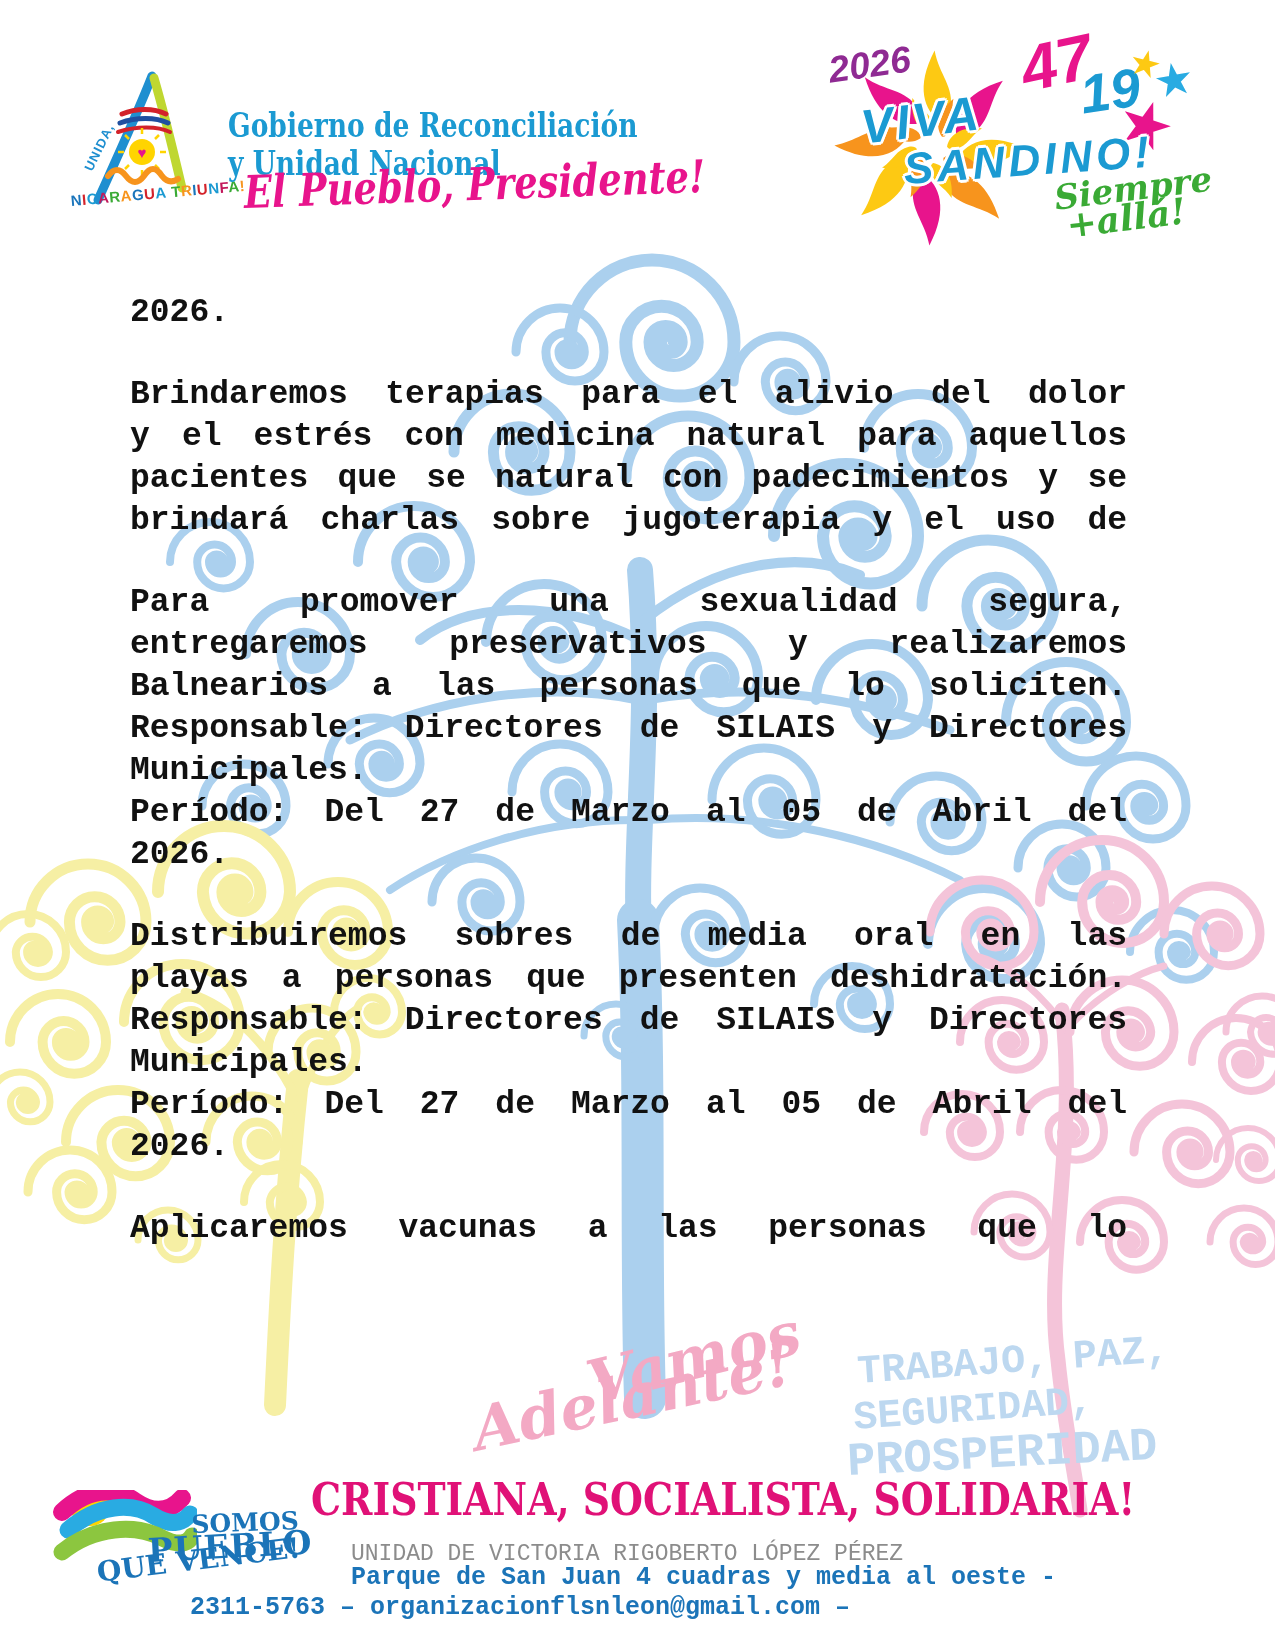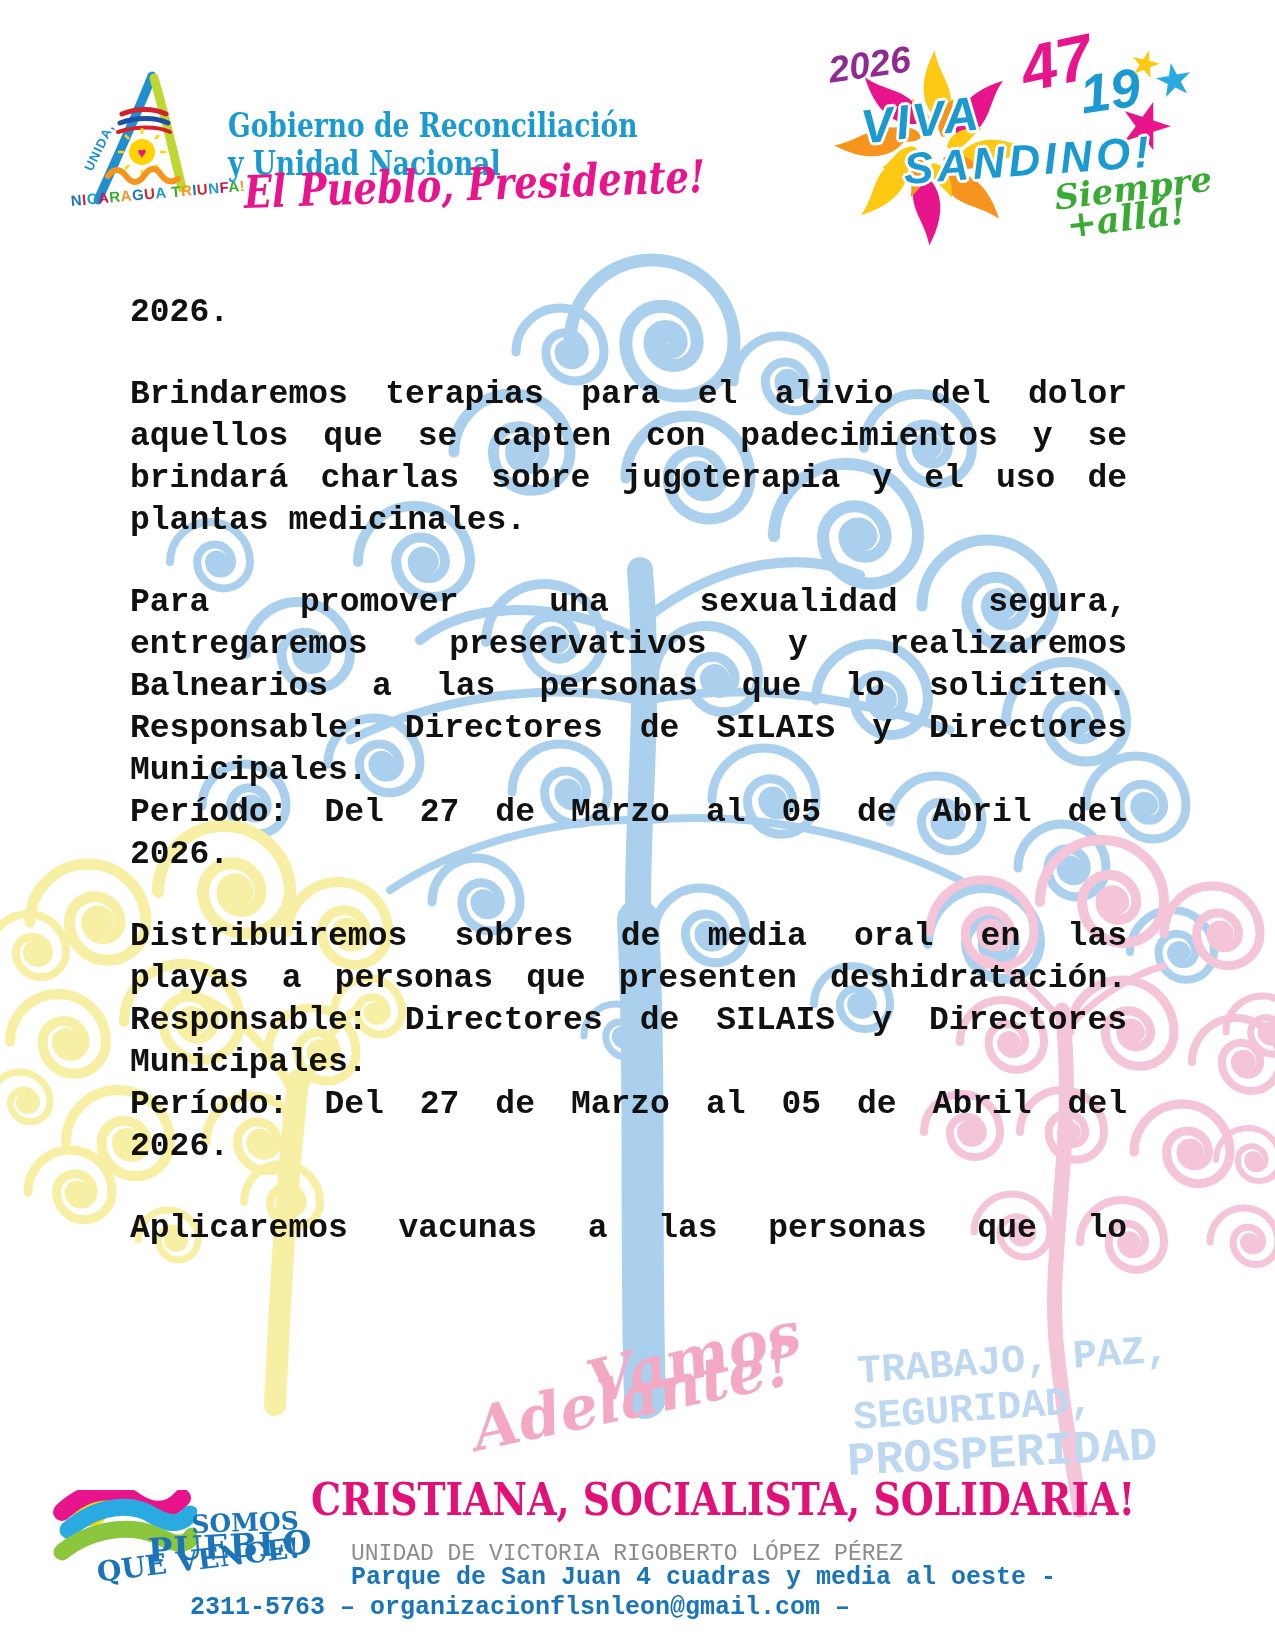--- a/index.html
+++ b/index.html
@@ -217,23 +217,23 @@
   <span class="viva-item sandino outline">SANDINO!</span>
   <span class="viva-item siempre1">Siempre</span>
   <span class="viva-item siempre2">+allá!</span>
 
   <main id="body-text">
       <div class="para">
         <div class="bline">2026.</div>
       </div>
       <div class="para">
         <div class="bline just">Brindaremos terapias para el alivio del dolor</div>
-        <div class="bline just">aquellos que se capten con padecimientos y se</div>
+        <div class="bline just">y el estrés con medicina natural para aquellos</div>
+        <div class="bline just">pacientes que se natural con padecimientos y se</div>
         <div class="bline just">brindará charlas sobre jugoterapia y el uso de</div>
-        <div class="bline">plantas medicinales.</div>
       </div>
       <div class="para">
         <div class="bline just">Para promover una sexualidad segura,</div>
         <div class="bline just">entregaremos preservativos y realizaremos</div>
         <div class="bline just">Balnearios a las personas que lo soliciten.</div>
         <div class="bline just">Responsable: Directores de SILAIS y Directores</div>
         <div class="bline">Municipales.</div>
         <div class="bline just">Período: Del 27 de Marzo al 05 de Abril del</div>
         <div class="bline">2026.</div>
       </div>

